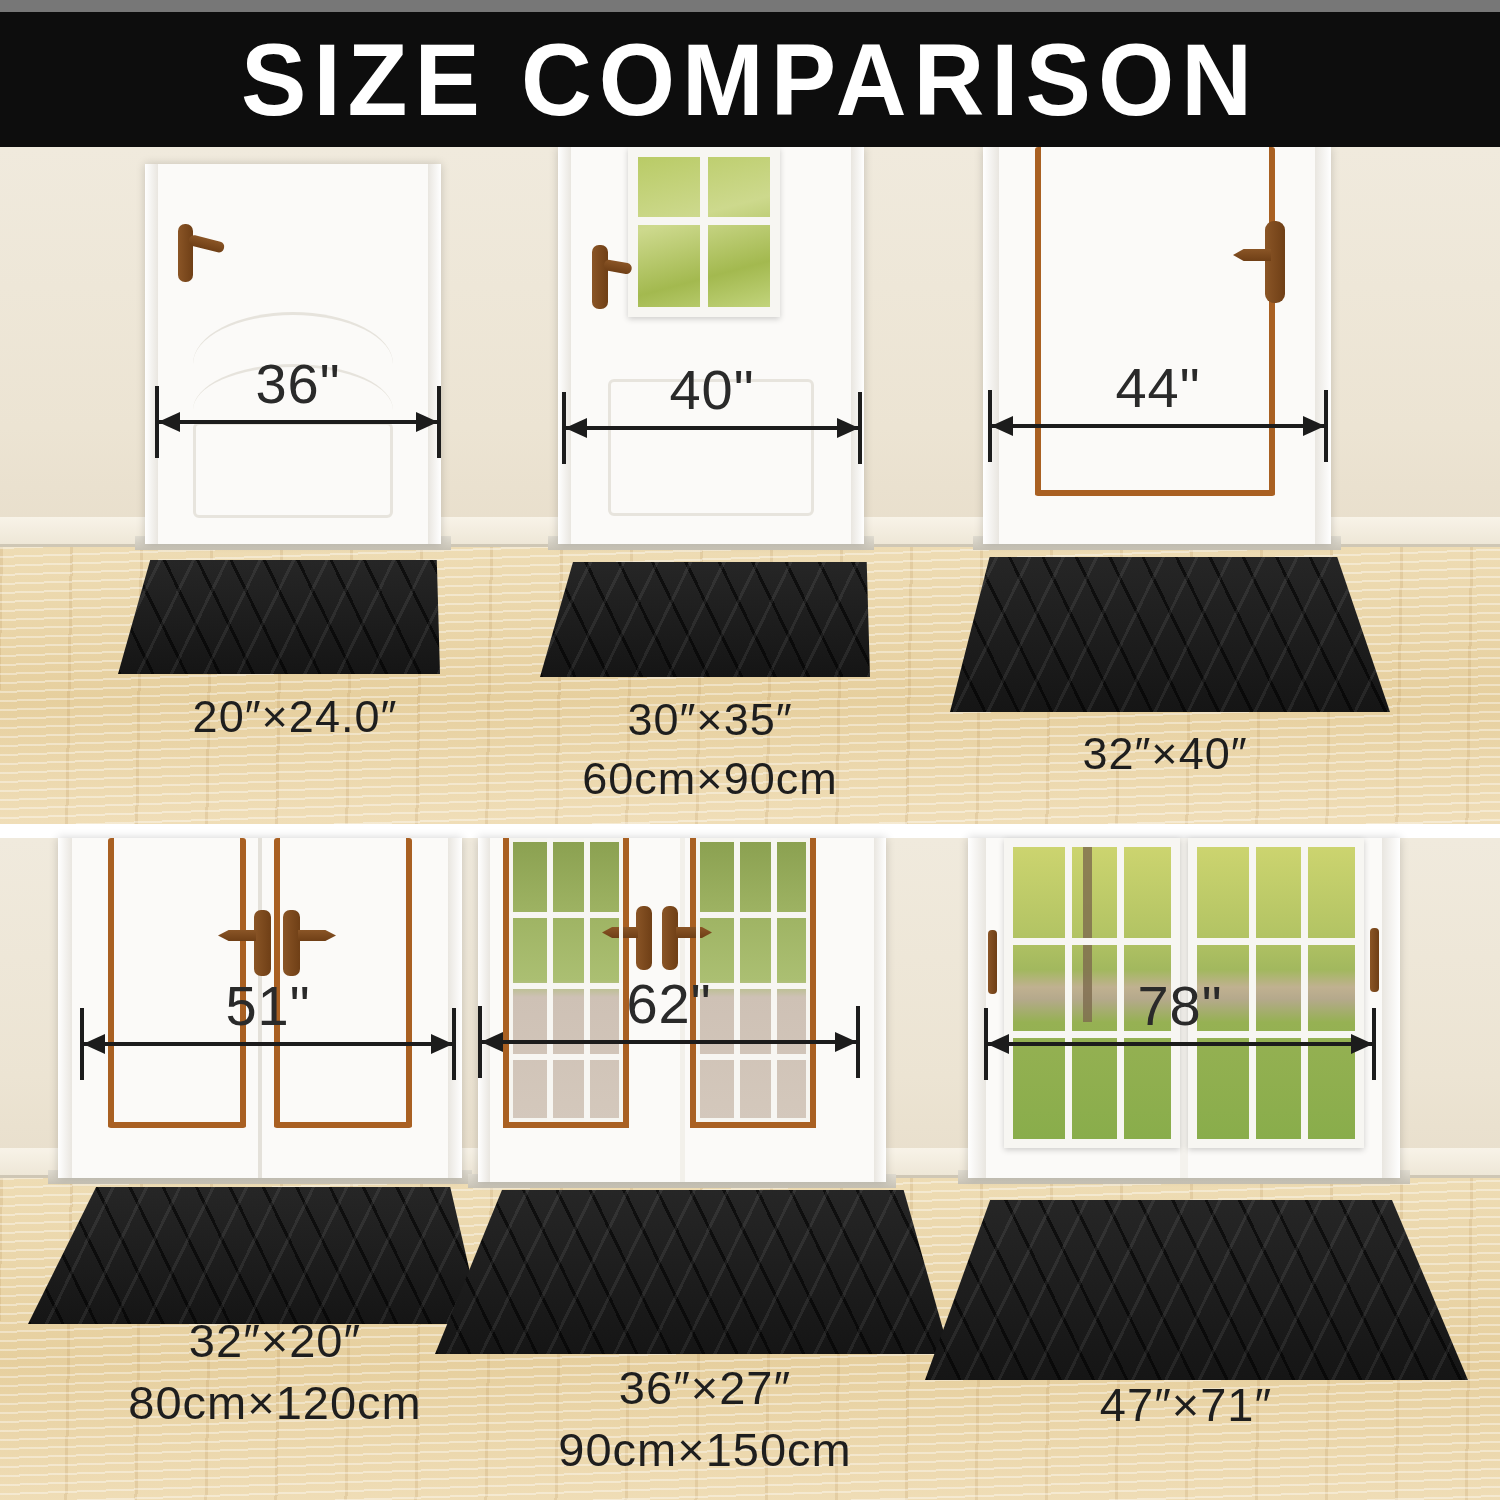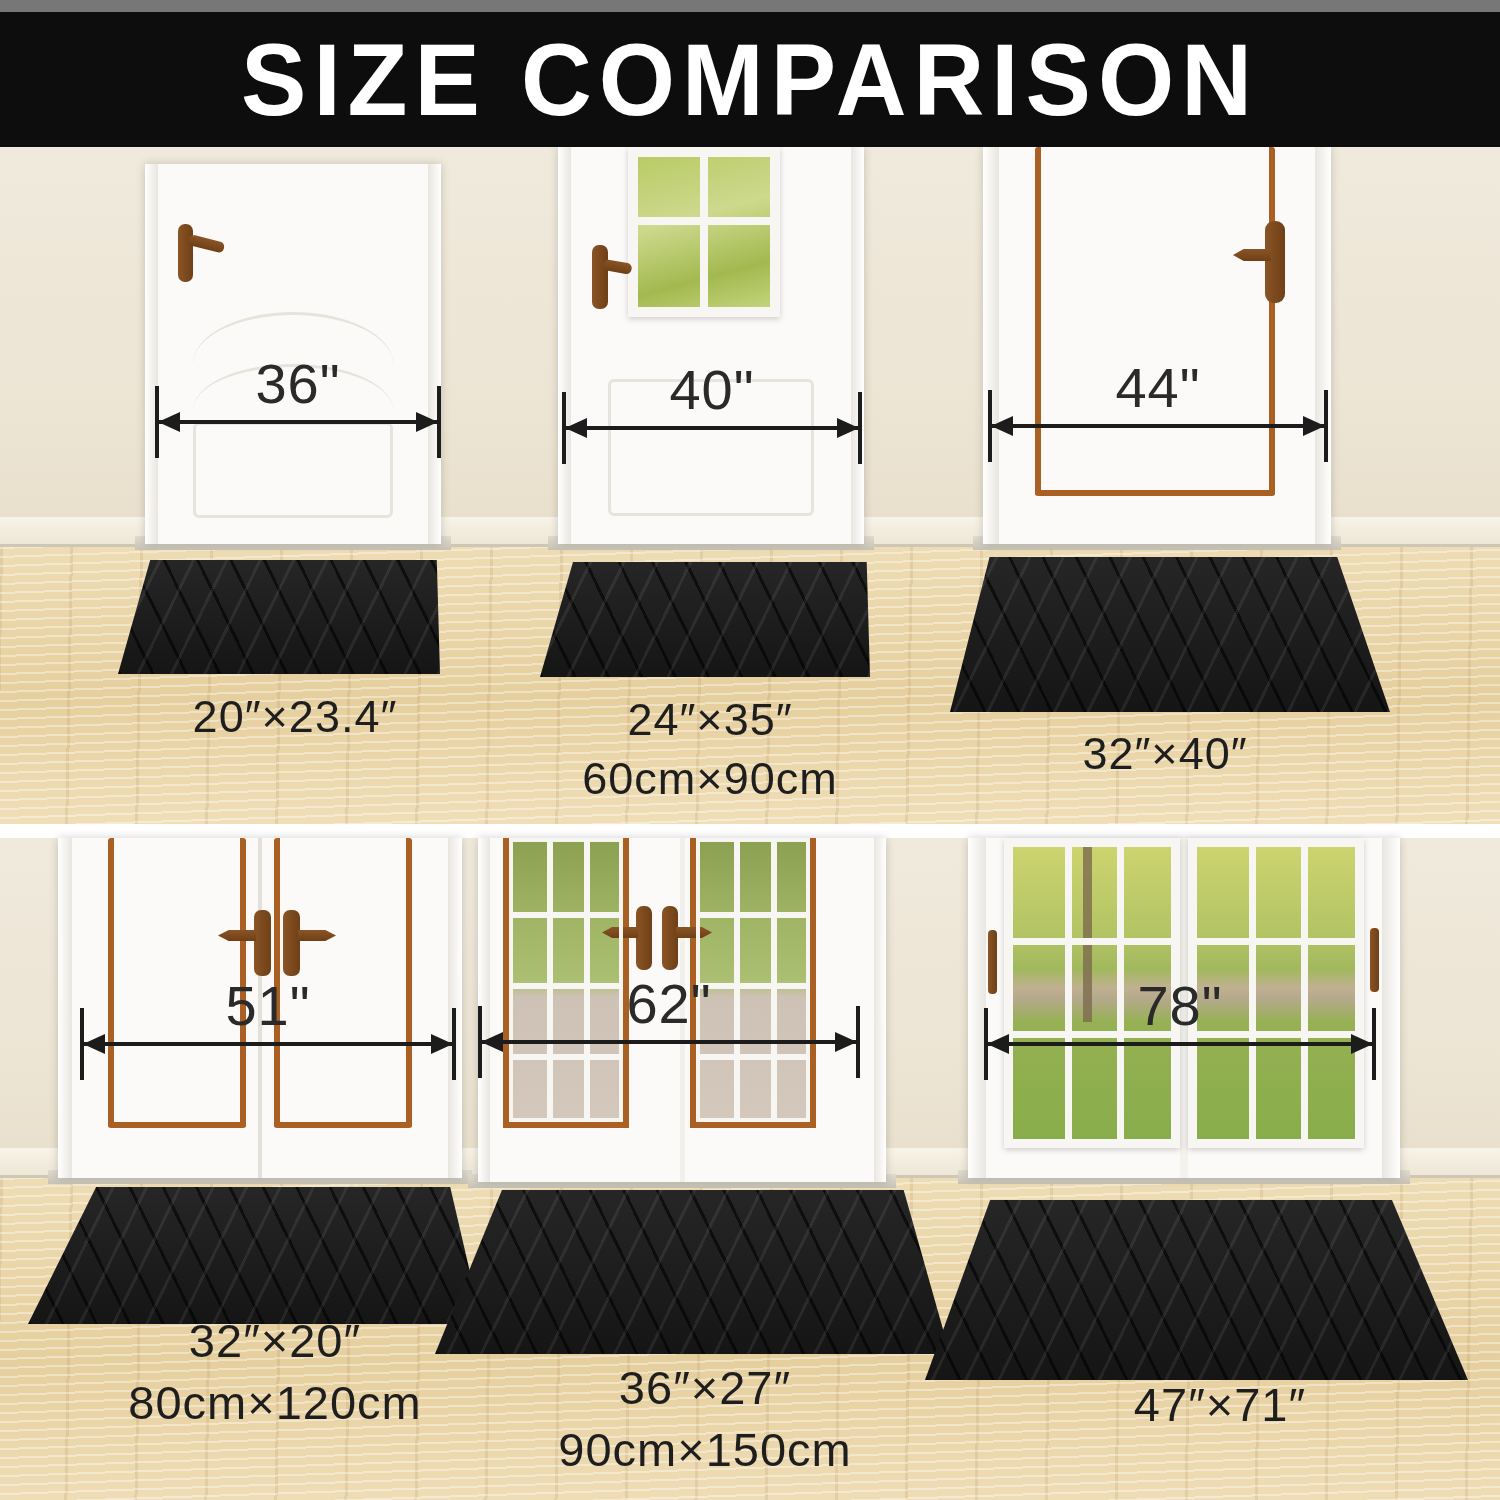--- a/index.html
+++ b/index.html
@@ -217,38 +217,38 @@
   </div>
 
   <div class="mat" style="left:118px;top:548px;width:322px;height:114px;clip-path:polygon(10% 0,99% 0,100% 100%,0 100%)"></div>
   <div class="mat" style="left:540px;top:550px;width:330px;height:115px;clip-path:polygon(10% 0,99% 0,100% 100%,0 100%)"></div>
   <div class="mat" style="left:950px;top:545px;width:440px;height:155px;clip-path:polygon(9% 0,88% 0,100% 100%,0 100%)"></div>
   <div class="mat" style="left:28px;top:1175px;width:454px;height:137px;clip-path:polygon(15% 0,93% 0,100% 100%,0 100%)"></div>
   <div class="mat" style="left:435px;top:1178px;width:515px;height:164px;clip-path:polygon(13% 0,91% 0,100% 100%,0 100%)"></div>
   <div class="mat" style="left:925px;top:1188px;width:543px;height:180px;clip-path:polygon(12% 0,86% 0,100% 100%,0 100%)"></div>
 
   <div class="mat-label sz-top" style="left:105px;top:675px;width:380px">
-    <div>20″×23.4″</div>
+    <div>20″×24.0″</div>
   </div>
   <div class="mat-label sz-top" style="left:520px;top:678px;width:380px">
-    <div>24″×35″</div>
+    <div>30″×35″</div>
     <div>60cm×90cm</div>
   </div>
   <div class="mat-label sz-top" style="left:955px;top:712px;width:420px">
     <div>32″×40″</div>
   </div>
   <div class="mat-label sz-bot" style="left:70px;top:1298px;width:410px">
     <div>32″×20″</div>
     <div>80cm×120cm</div>
   </div>
   <div class="mat-label sz-bot" style="left:490px;top:1345px;width:430px">
     <div>36″×27″</div>
     <div>90cm×150cm</div>
   </div>
-  <div class="mat-label sz-bot" style="left:985px;top:1362px;width:470px">
+  <div class="mat-label sz-bot" style="left:951px;top:1362px;width:470px">
     <div>47″×71″</div>
   </div>
 
   <div class="dim" style="left:155px;top:374px;width:286px">
     <div class="dim-label">36"</div>
     <div class="dim-line"></div>
     <div class="tick t-l"></div>
     <div class="tick t-r"></div>
     <div class="ah ah-l"></div>
     <div class="ah ah-r"></div>

